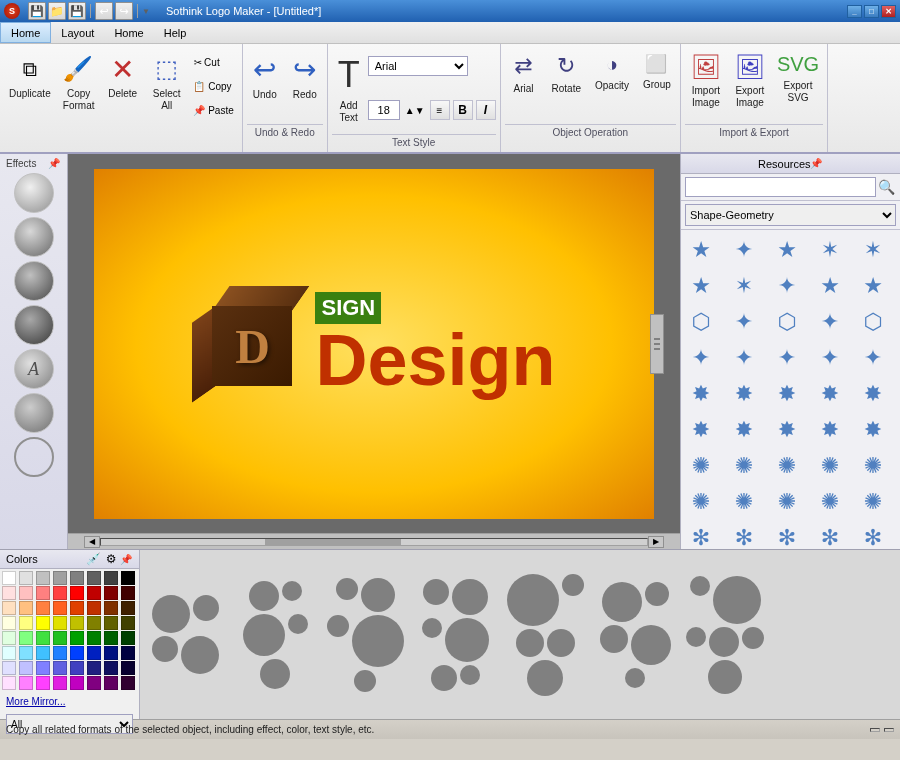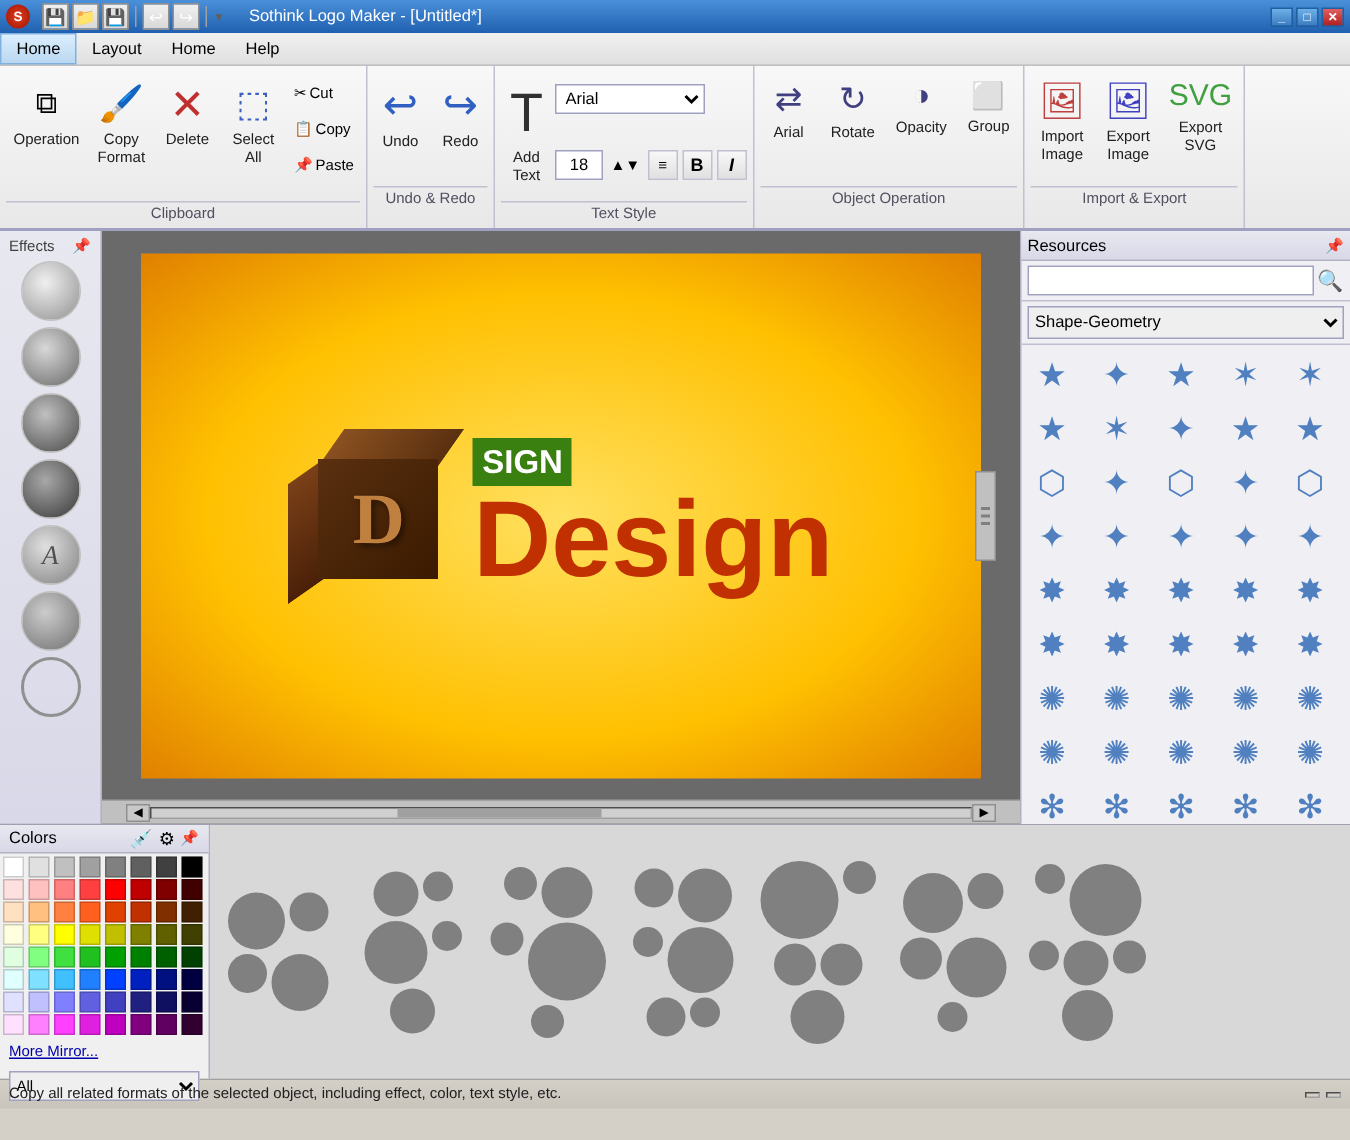--- a/index.html
+++ b/index.html
@@ -336,22 +336,22 @@
     #resources-panel {
       width: 220px;
       background: #f0f0f4;
       border-left: 1px solid #b0b0c0;
       display: flex;
       flex-direction: column;
     }
     #resources-header {
       display: flex;
       align-items: center;
-      justify-content: space-between;
-      padding: 2px 4px;
+      justify-content: center;
+      padding: 2px 18px;
       background: linear-gradient(to bottom, #e8e8f0, #d8d8e8);
       border-bottom: 1px solid #b0b0c0;
       height: 20px;
     }
     #resources-search {
       display: flex;
       align-items: center;
       padding: 3px 4px;
       gap: 3px;
       border-bottom: 1px solid #c0c0d0;
@@ -613,21 +613,21 @@
   <div class="menu-item">Home</div>
   <div class="menu-item">Help</div>
 </div>
 
 <div id="ribbon">
 
   <div class="ribbon-group">
     <div class="ribbon-group-content">
       <div class="ribbon-btn">
         <div class="ribbon-btn-icon">⧉</div>
-        <div class="ribbon-btn-label">Operation</div>
+        <div class="ribbon-btn-label">Duplicate</div>
       </div>
       <div class="ribbon-btn">
         <div class="ribbon-btn-icon" style="font-size:24px;">🖌️</div>
         <div class="ribbon-btn-label">Copy<br>Format</div>
       </div>
       <div class="ribbon-btn">
         <div class="ribbon-btn-icon delete-icon" style="font-size:28px; color:#c03030;">✕</div>
         <div class="ribbon-btn-label">Delete</div>
       </div>
       <div class="ribbon-btn">
@@ -642,21 +642,20 @@
         <div class="ribbon-btn-small">
           <span>📋</span>
           <span>Copy</span>
         </div>
         <div class="ribbon-btn-small">
           <span>📌</span>
           <span>Paste</span>
         </div>
       </div>
     </div>
-    <div class="ribbon-group-label">Clipboard</div>
   </div>
 
   <div class="ribbon-group">
     <div class="undo-redo-group">
       <div class="big-arrow-btn">
         <div class="big-arrow-icon">↩</div>
         <div class="ribbon-btn-label">Undo</div>
       </div>
       <div class="big-arrow-btn">
         <div class="big-arrow-icon">↪</div>

